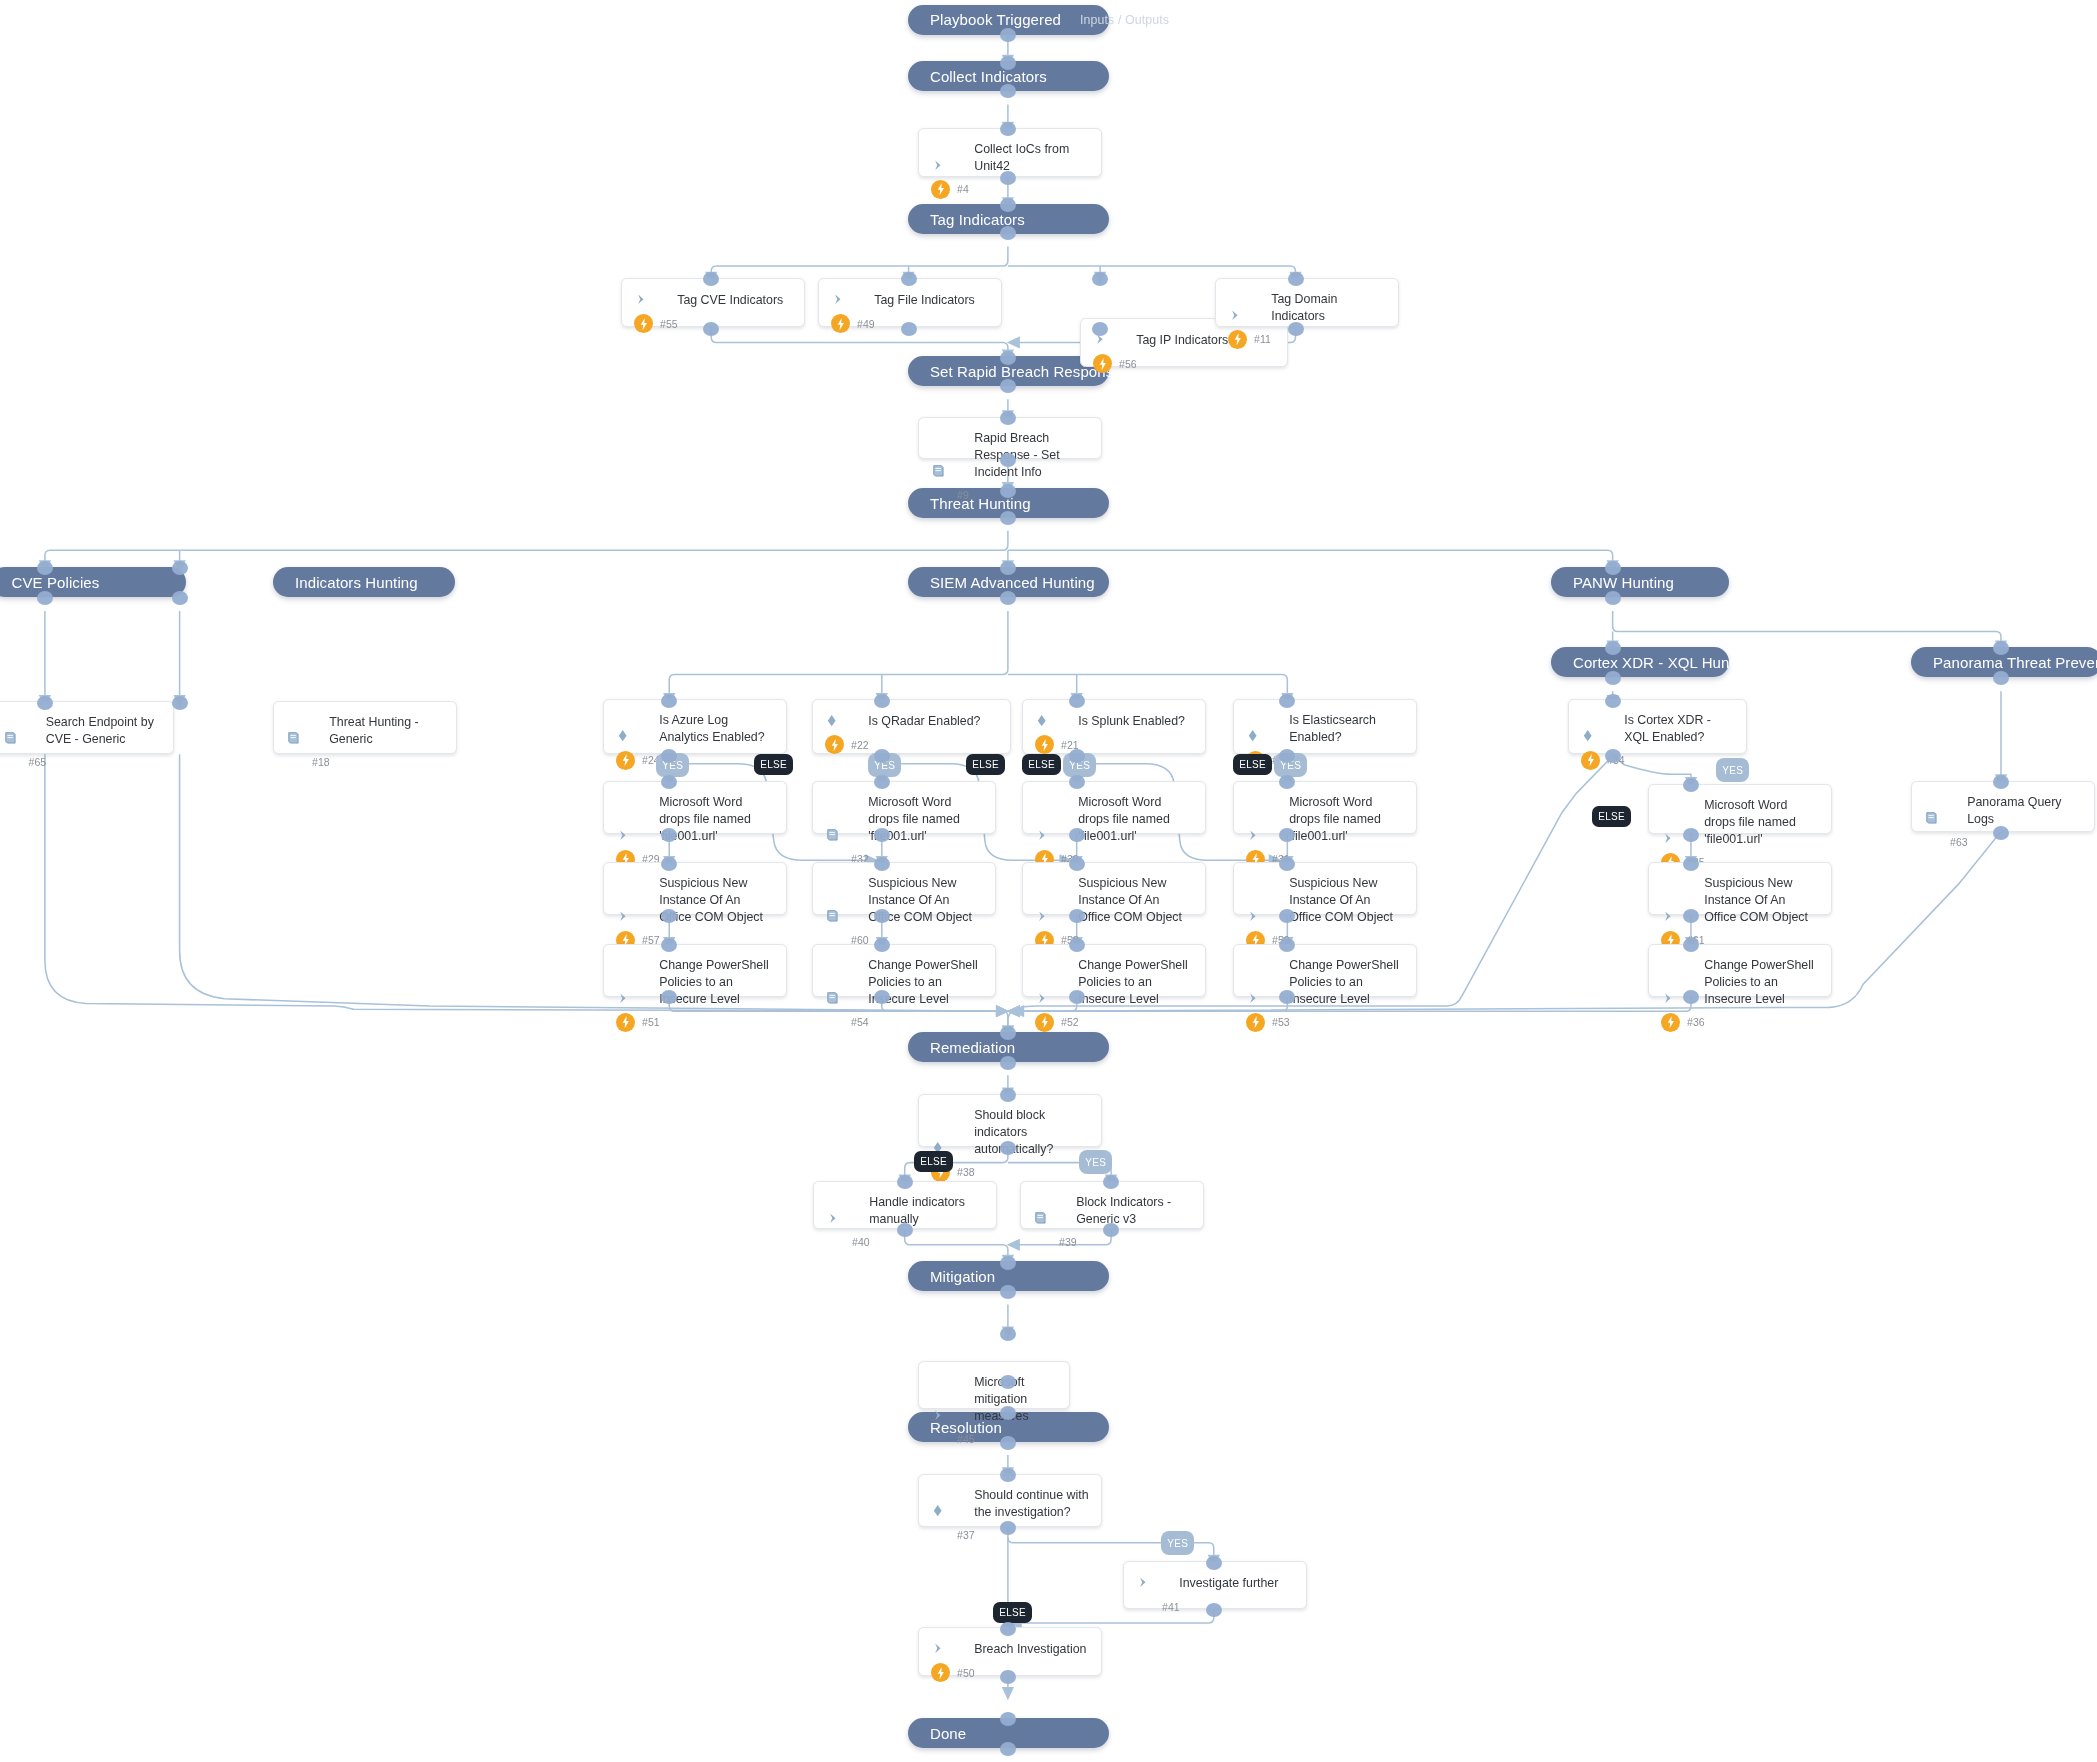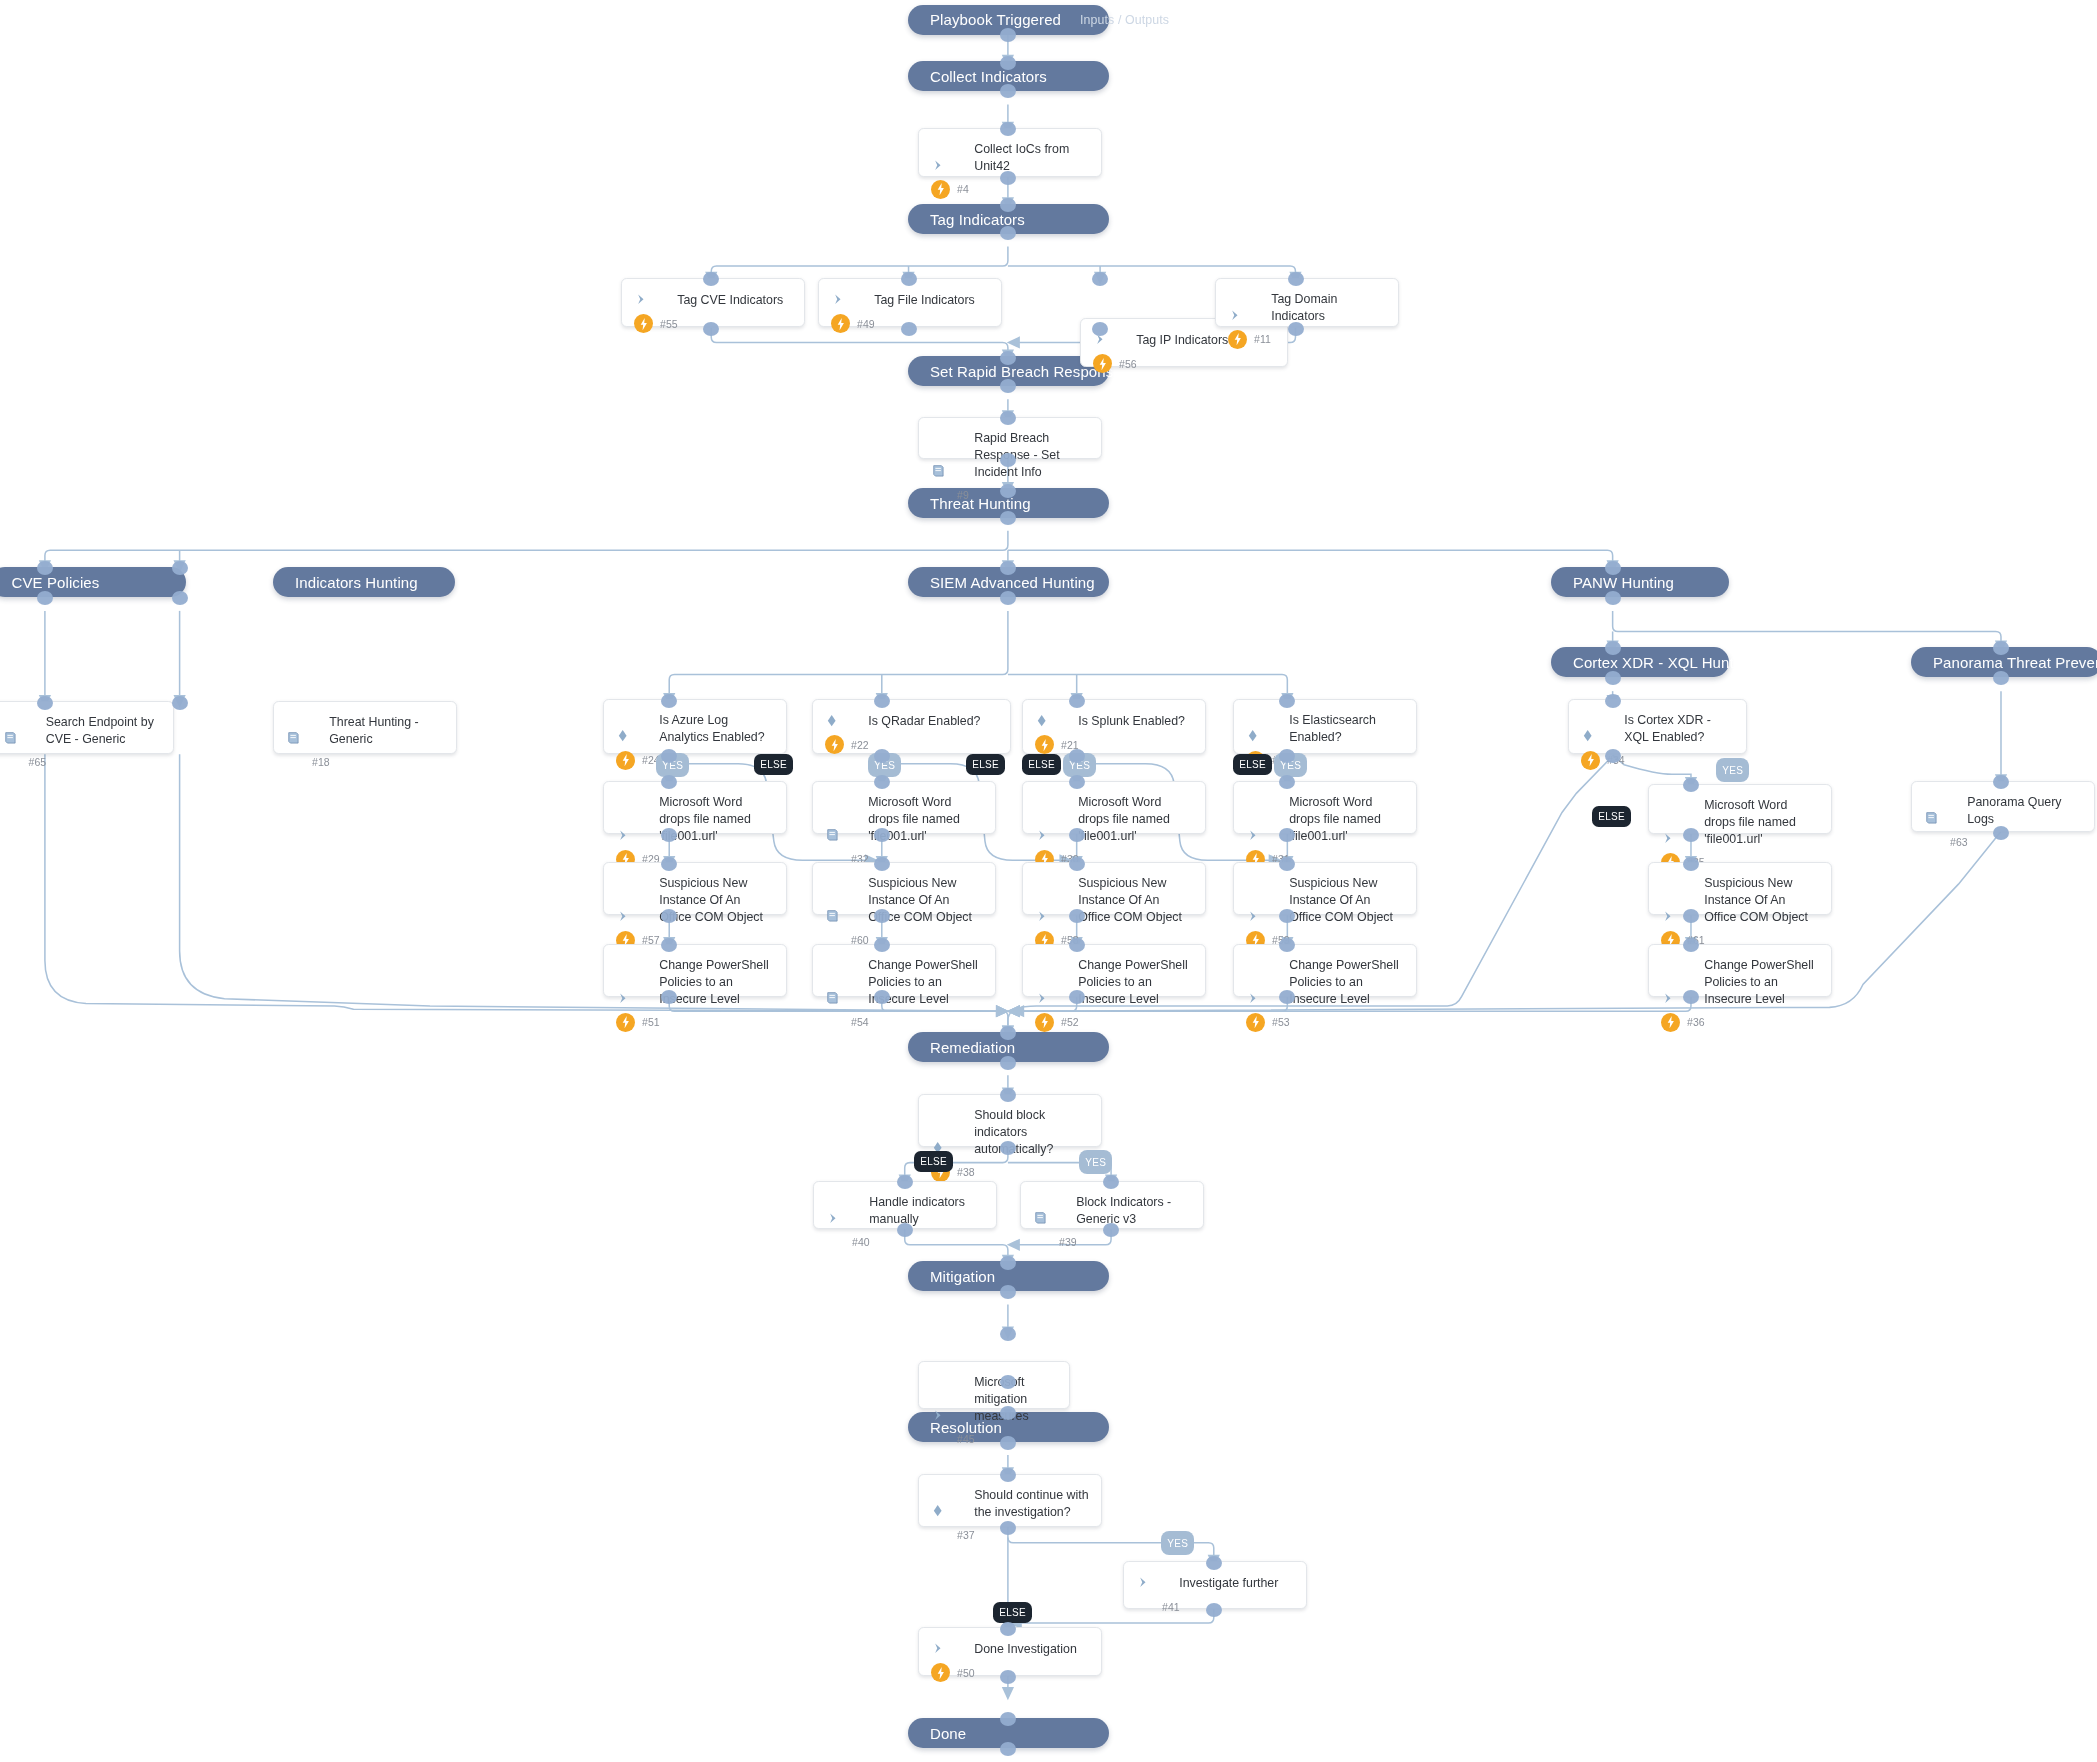--- a/index.html
+++ b/index.html
@@ -862,21 +862,21 @@
     <span class="task-num">#41</span>
   </div>
 </div>
 <div class="task" style="left:918px; top:1627px; width:184px; height:49px;">
   <div class="task-top">
     <span class="task-ico">
           <svg viewBox="0 0 24 24" width="14.3" height="14.3">
             <path d="M7 4 L16 12 L7 20 L10.5 12 Z" fill="#8facc9"></path>
           </svg>
         </span>
-    <span class="task-title">Done Investigation</span>
+    <span class="task-title">Breach Investigation</span>
   </div>
   <div class="task-bottom">
     <span class="bolt">
           <svg viewBox="0 0 12 20">
             <path d="M7.5 0 L1 11 H5 L4 20 L11 8 H6.7 Z" fill="#fff"></path>
           </svg>
         </span>
     <span class="task-num">#50</span>
   </div>
 </div>

